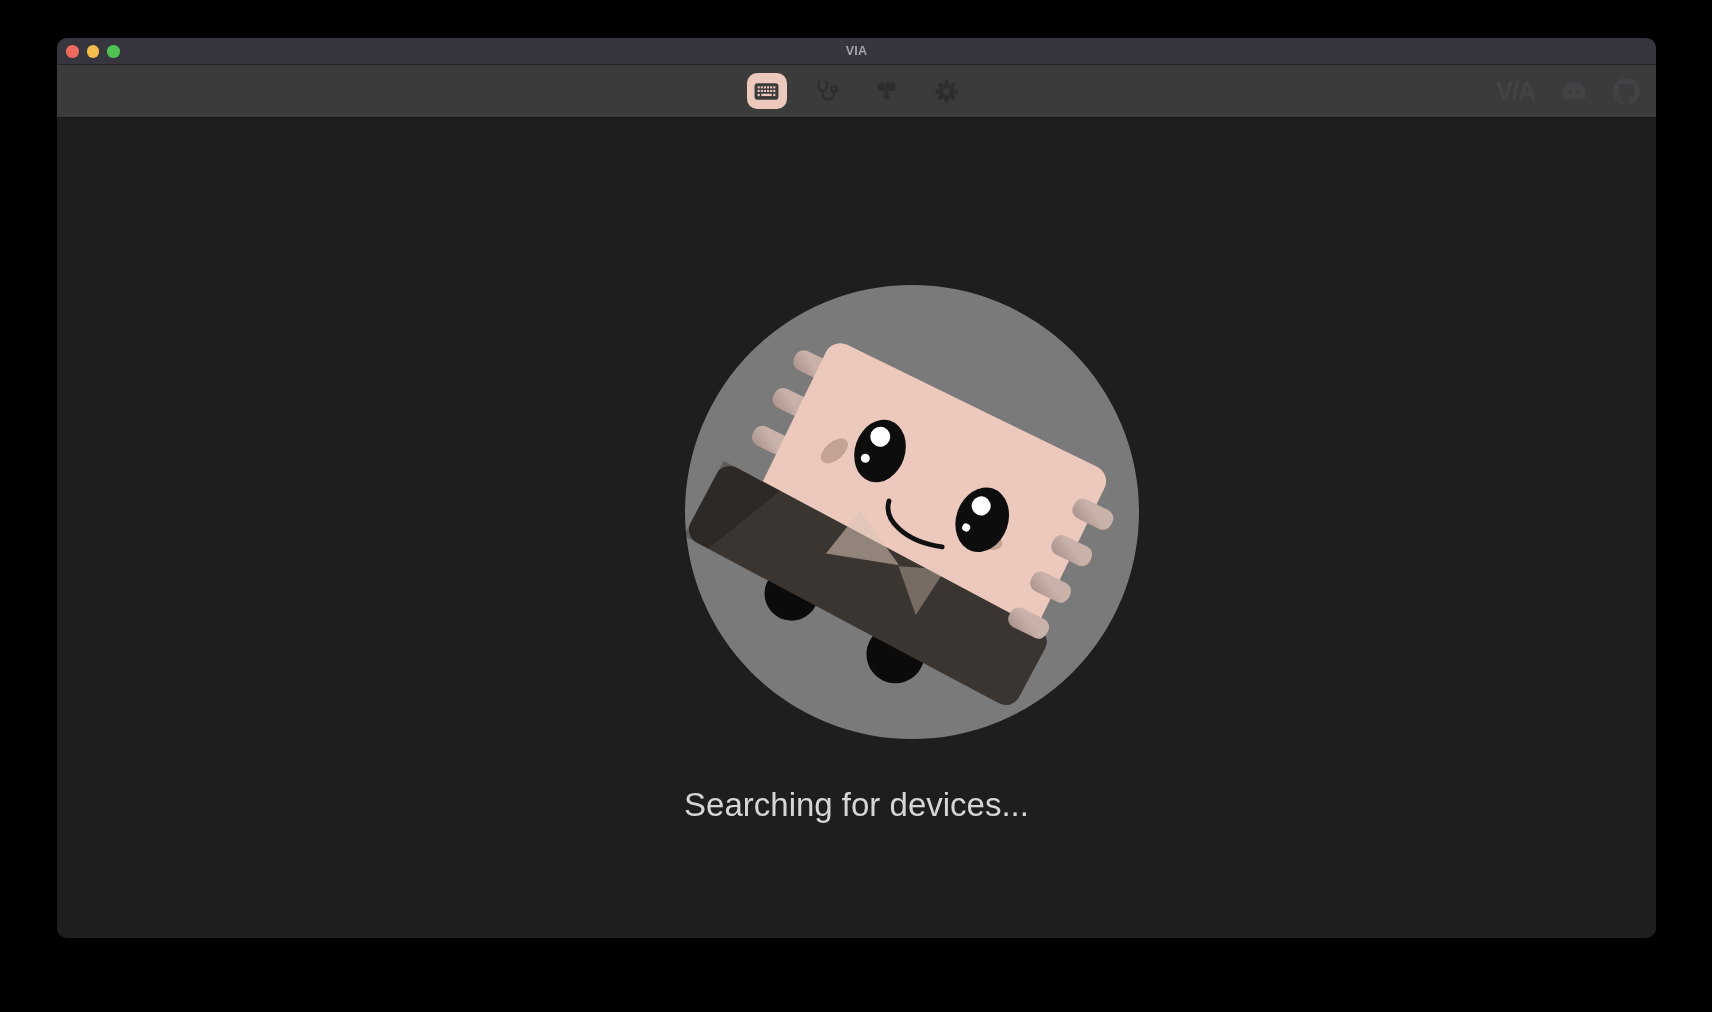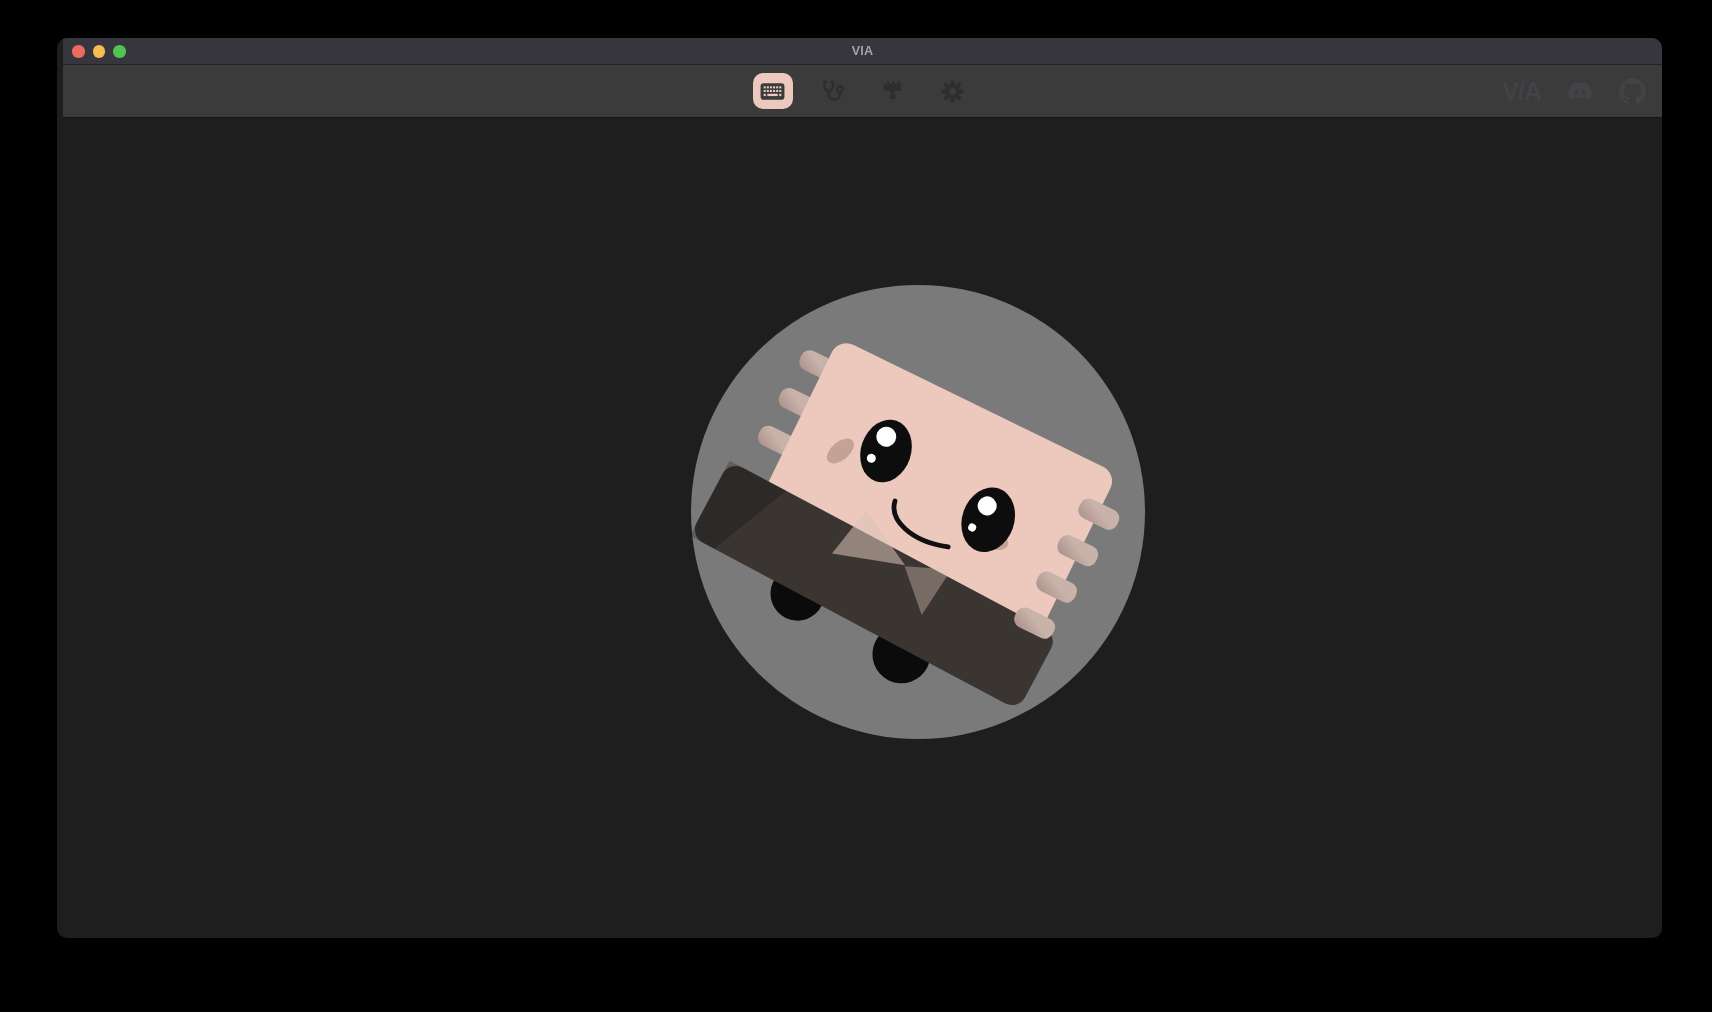--- a/index.html
+++ b/index.html
@@ -1,19 +1,19 @@
 <!DOCTYPE html>
 <html style="--desktop_bg: #000000; --window_bg: #1e1e1e; --titlebar_bg: #37363e; --titlebar_text: #a2a2ab; --toolbar_bg: #3b3b3b; --icon_inactive: #2e2e2e; --icon_link: #434347; --tab_active_bg: #ecc8bd; --traffic_close: #ee6a5e; --traffic_min: #f4bd4e; --traffic_zoom: #4fc454; --status_text: #d6d6d6; --circle_bg: #7b7a7b; --chip_pink: #ecc8bd; --tux_dark: #3a3531; --pin_light: #c9b2a9; --pin_dark: #a8908a; --blush: #c5a296; --eye_black: #0d0d0d; --feet_black: #0b0b0b; --bow_tie: #dcc4b8;"><head>
 <meta charset="utf-8">
 <style>
   html,body{margin:0;padding:0;background:#000;width:1712px;height:1012px;overflow:hidden;
     font-family:"Liberation Sans", sans-serif;}
   .desktop{position:relative;width:1712px;height:1012px;background:var(--desktop_bg,#000);}
   .window{position:absolute;left:57px;top:38px;width:1599px;height:900px;border-radius:10px;
-    overflow:hidden;background:var(--window_bg,#1e1e1e);padding-left:6px;}
+    overflow:hidden;background:var(--window_bg,#1e1e1e);}
   
   .titlebar{position:relative;height:27px;background:var(--titlebar_bg,#37363e);
     border-bottom:1px solid #232229;box-sizing:border-box;}
   .title{position:absolute;left:0;right:0;top:0;height:27px;line-height:26px;text-align:center;
     font-size:12.5px;font-weight:bold;color:var(--titlebar_text,#a2a2ab);letter-spacing:.3px;}
   .traffic{position:absolute;left:9px;top:7px;display:flex;gap:8px;}
   .tl{width:12.5px;height:12.5px;border-radius:50%;display:inline-block;}
   .tl.red{background:var(--traffic_close,#ee6a5e);}
   .tl.yellow{background:var(--traffic_min,#f4bd4e);}
   .tl.green{background:var(--traffic_zoom,#4fc454);}
@@ -189,16 +189,17 @@
           </g>
           <circle cx="-64" cy="-27" r="10" fill="#ffffff"></circle>
           <circle cx="-68" cy="-1" r="4.5" fill="#ffffff"></circle>
           <circle cx="57" cy="-9" r="9.5" fill="#ffffff"></circle>
           <circle cx="53" cy="17" r="4" fill="#ffffff"></circle>
 
           <path d="M-28 27 C-25 46 3 57 40 45" stroke="#101010" stroke-width="4.8" fill="none" stroke-linecap="round"></path>
         </g>
       </svg>
 
+      <div class="status">Searching for devices...</div>
     </div>
 
   </div>
 </div>
 
 </body></html>

